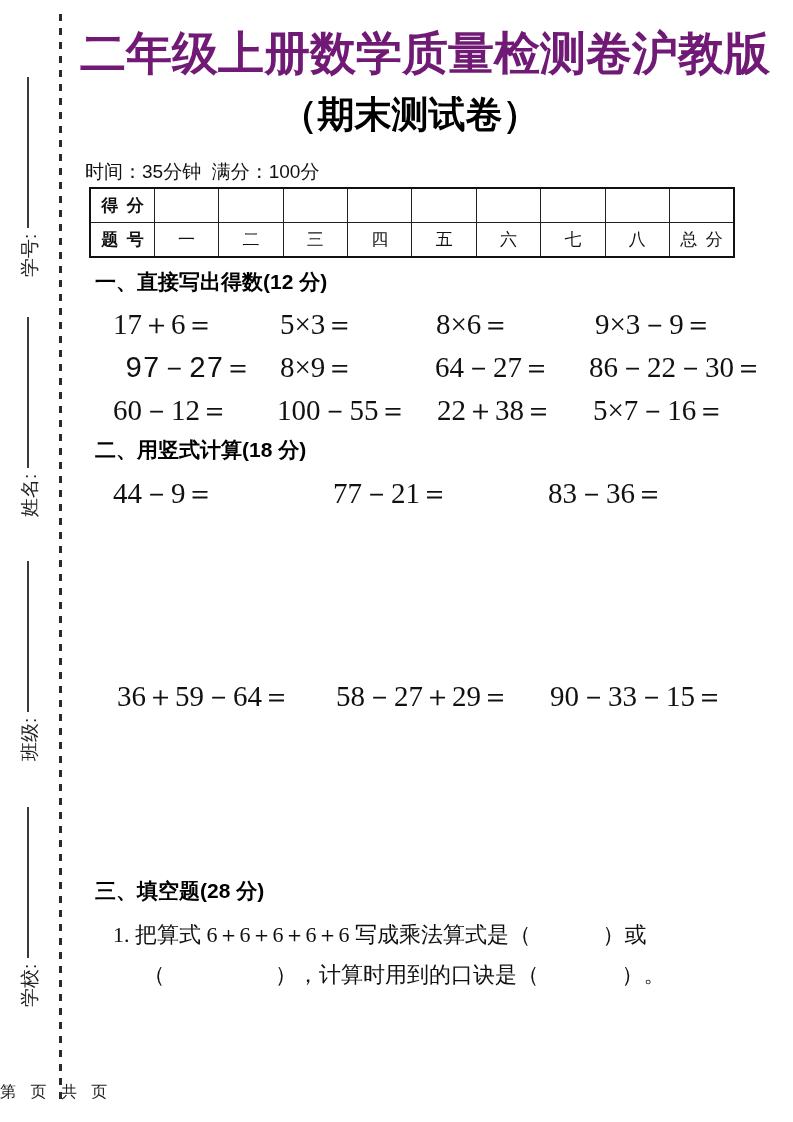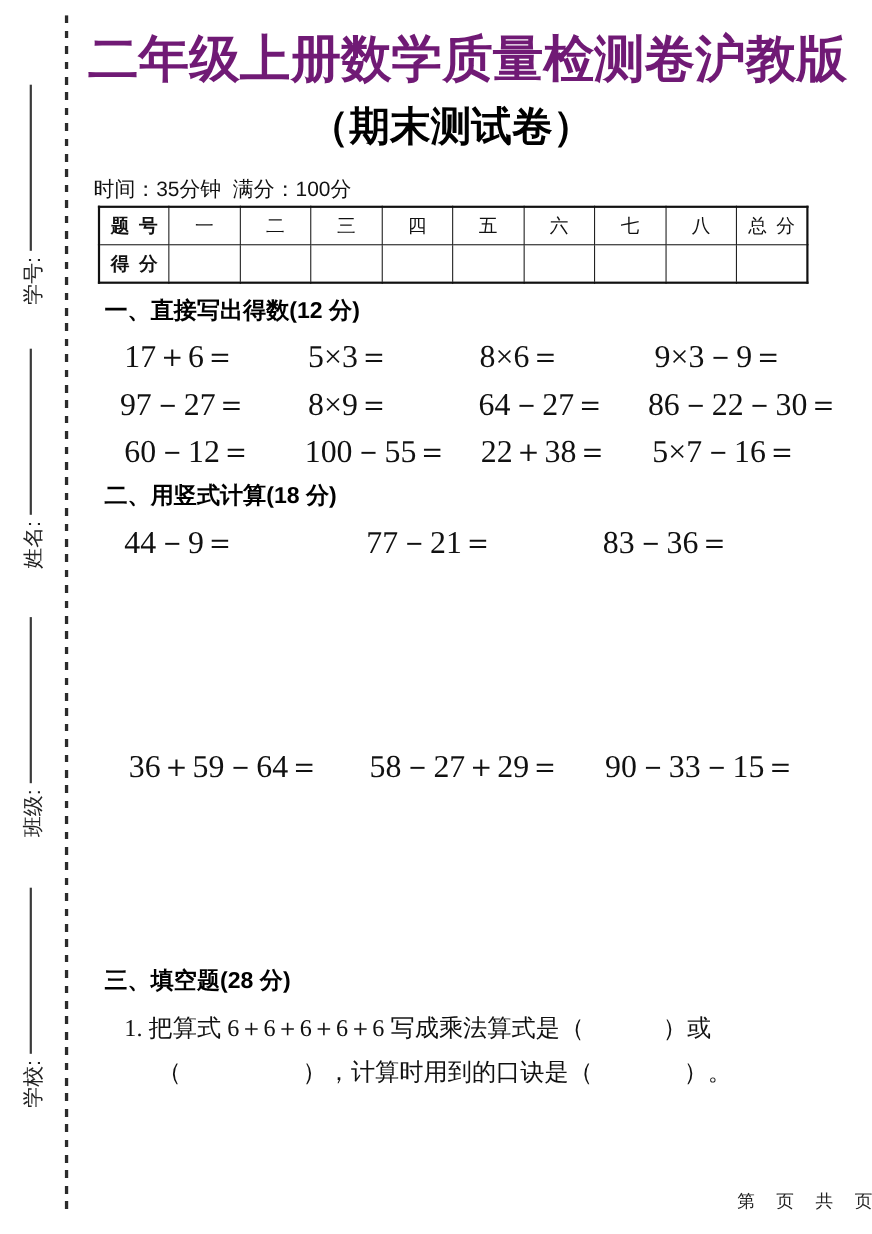--- a/index.html
+++ b/index.html
@@ -60,23 +60,23 @@
   .prob-row{position:absolute;left:85px;width:680px;height:30px;}
   .prob{
     position:absolute;top:0;font-size:29px;color:#111;white-space:pre;
     font-family:"Liberation Serif","DejaVu Serif",serif;
   }
   .blank-q{
     position:absolute;font-size:22px;color:#111;white-space:pre;
     font-family:Liberation Serif, serif;
   }
   .footer{
-    position:absolute;left:0;top:1082px;width:793px;text-align:right;
+    position:absolute;left:0;top:1082px;width:793px;text-align:left;
     font-size:16px;color:#222;word-spacing:10px;
-    font-family:Liberation Mono, monospace;
+    font-family:Liberation Sans, sans-serif;
   }
 </style>
 </head>
 <body>
 
 <div class="page">
 
   <div class="dash-line"></div>
 
   <div class="side-field" style="top:164px;">
@@ -96,55 +96,55 @@
     <span class="fill-line"></span>
   </div>
 
   <div class="title">二年级上册数学质量检测卷沪教版</div>
   <div class="subtitle">（期末测试卷）</div>
   <div class="meta">时间：35分钟  满分：100分</div>
 
   <table class="score-table">
     <tbody>
         <tr>
+      <td class="lbl">得  分</td>
+      <td></td>
+      <td></td>
+      <td></td>
+      <td></td>
+      <td></td>
+      <td></td>
+      <td></td>
+      <td></td>
+      <td></td>
+    </tr>
+    <tr>
       <td class="lbl" style="width:62px;">题  号</td>
       <td>一</td>
       <td>二</td>
       <td>三</td>
       <td>四</td>
       <td>五</td>
       <td>六</td>
       <td>七</td>
       <td>八</td>
       <td>总  分</td>
-    </tr>
-    <tr>
-      <td class="lbl">得  分</td>
-      <td></td>
-      <td></td>
-      <td></td>
-      <td></td>
-      <td></td>
-      <td></td>
-      <td></td>
-      <td></td>
-      <td></td>
     </tr>
   </tbody>
     </table>
 
   <div class="sec-head" style="top:268px;">一、直接写出得数(12 分)</div>
   <div class="prob-row" style="top:305px;">
     <span class="prob" style="left:28px;">17＋6＝</span>
     <span class="prob" style="left:195px;">5×3＝</span>
     <span class="prob" style="left:351px;">8×6＝</span>
     <span class="prob" style="left:510px;">9×3－9＝</span>
   </div>
   <div class="prob-row" style="top:348px;">
-    <span class="prob" style="left:24px;">97－27＝</span>
+    <span class="prob" style="left:40px;font-family:Liberation Mono, monospace;">97－27＝</span>
     <span class="prob" style="left:195px;">8×9＝</span>
     <span class="prob" style="left:350px;">64－27＝</span>
     <span class="prob" style="left:504px;">86－22－30＝</span>
   </div>
   <div class="prob-row" style="top:391px;">
     <span class="prob" style="left:28px;">60－12＝</span>
     <span class="prob" style="left:192px;">100－55＝</span>
     <span class="prob" style="left:352px;">22＋38＝</span>
     <span class="prob" style="left:508px;">5×7－16＝</span>
   </div>

